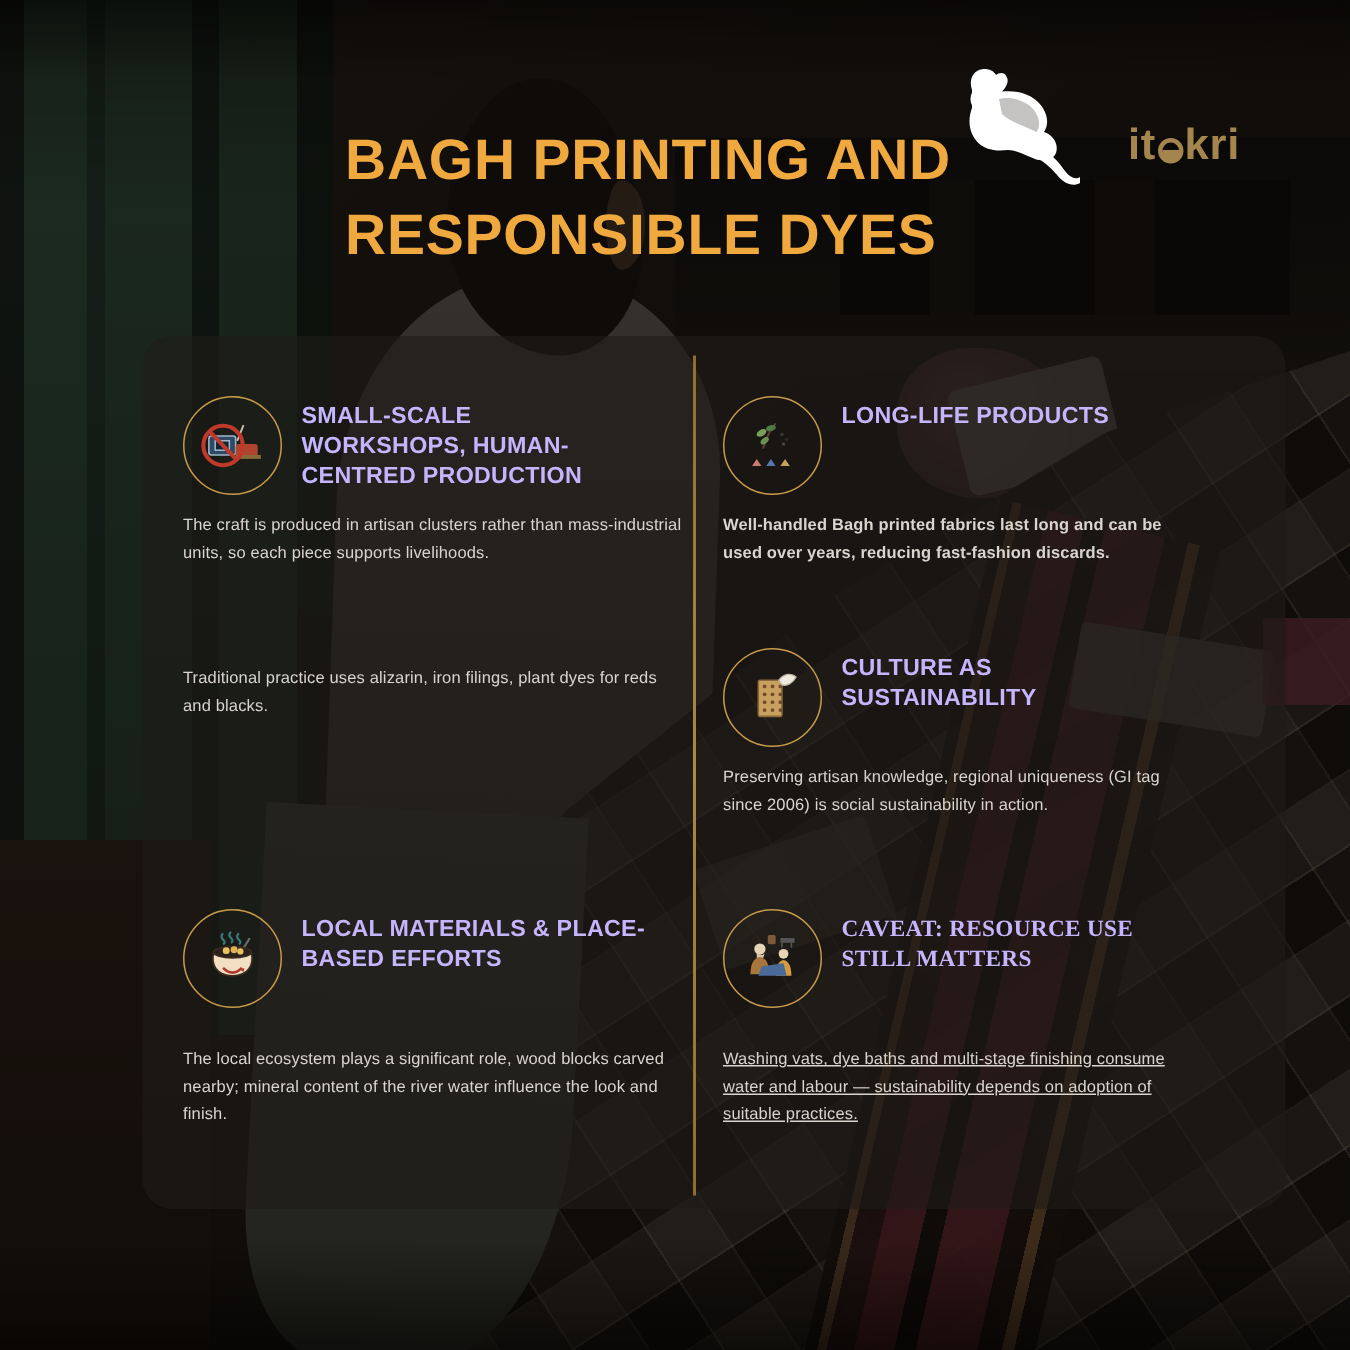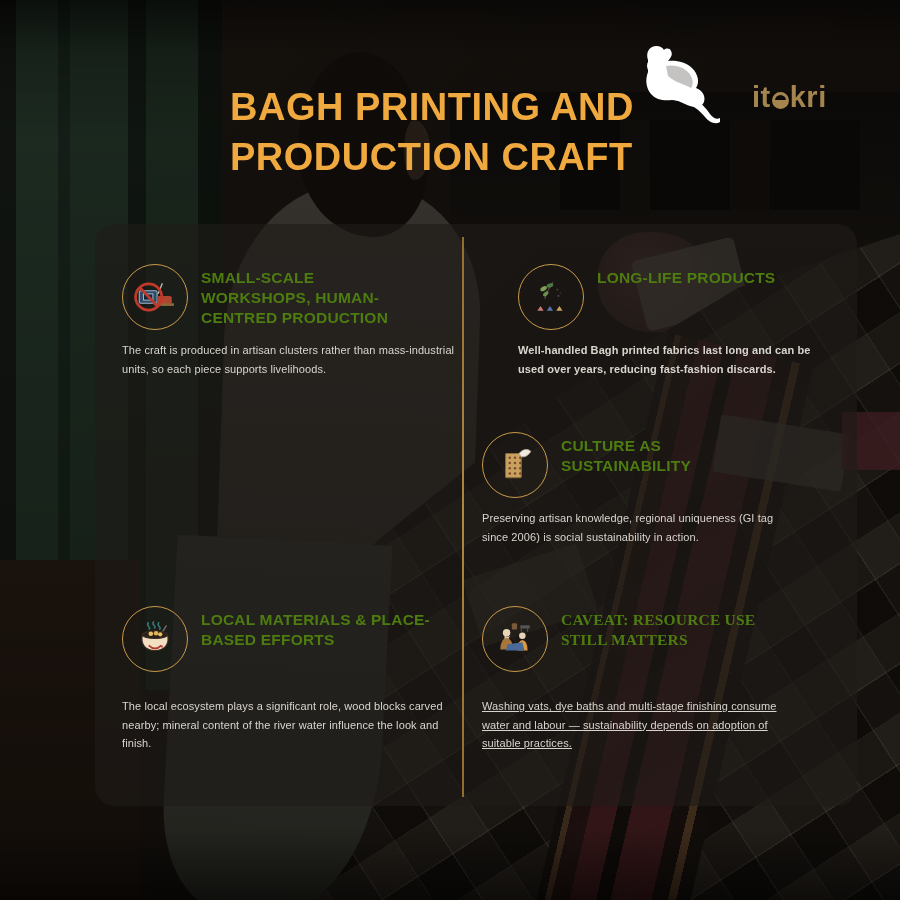--- a/index.html
+++ b/index.html
@@ -58,25 +58,25 @@
   .panel{position:absolute;left:95px;top:224px;width:762px;height:582px;border-radius:20px;
          background:rgba(30,28,25,.62);}
   .divider{position:absolute;left:462px;top:237px;width:2px;height:560px;
            background:linear-gradient(180deg,#a87a33,#c99a4a 50%,#a87a33);opacity:.85;}
 
   .section{position:absolute;}
   .sec-head{display:flex;gap:13px;align-items:flex-start;}
   .icon-circle{flex:0 0 auto;width:66px;height:66px;border:1.5px solid #C99A4A;border-radius:50%;
                display:flex;align-items:center;justify-content:center;box-sizing:border-box;}
   .sec-title{padding-top:4px;font-size:15.5px;font-weight:700;line-height:20px;letter-spacing:.2px;
-             color:#4d7c0f;}
+             color:#c4b5fd;}
   .sec-body{margin-top:11px;font-size:11px;line-height:18.5px;color:#D9D5CE;letter-spacing:.1px;}
   .r3 .sec-body{margin-top:25px;}
   .s0{left:122px;top:264px;width:334px;} .s0 .sec-title{max-width:216px;}
-  .s1{left:482px;top:264px;width:350px;margin-left:36px;} .s1 .sec-body{max-width:318px;font-weight:bold;}
+  .s1{left:482px;top:264px;width:350px;} .s1 .sec-body{max-width:318px;font-weight:bold;}
   .s2{left:122px;top:432px;width:334px;} .s2 .sec-title{max-width:252px;}
   .s3{left:482px;top:432px;width:350px;} .s3 .sec-title{max-width:170px;} .s3 .sec-body{max-width:300px;}
   .s4{left:122px;top:606px;width:334px;} .s4 .sec-title{max-width:238px;}
   .s5{left:482px;top:606px;width:350px;} .s5 .sec-title{max-width:210px;font-family:Liberation Serif, serif;} .s5 .sec-body{max-width:305px;text-decoration:underline;}
 </style>
 </head>
 <body>
 
 <div id="canvas">
 
@@ -99,21 +99,21 @@
     <div class="paper3"></div>
     <div class="pink-box"></div>
     <div class="cloth"></div>
     <div class="overlay"></div>
     <div class="vignette"></div>
   </div>
 
   <div class="fg">
     <div class="title">
       <div>BAGH PRINTING AND</div>
-      <div>PRODUCTION CRAFT</div>
+      <div>RESPONSIBLE DYES</div>
     </div>
 
     <svg class="cat" viewBox="0 0 104 82">
       <path fill="#ffffff" d="M30 16 C28 10 30 5 34 3 C38 1 44 2 46 6 C48 4 52 4 53 7 C55 10 53 14 50 17 C58 16 68 18 74 24 C80 30 82 38 78 44 C84 46 88 52 86 58 C84 63 78 64 72 62 C66 60 60 56 54 56 C46 57 38 56 33 50 C28 44 27 36 30 28 Z"></path>
       <path fill="#ffffff" d="M76 54 C82 58 88 64 92 70 C95 74 99 76 102 74 L102 78 C97 81 91 78 87 73 C82 67 76 62 70 60 Z"></path>
       <circle cx="38" cy="22" r="9" fill="#ffffff"></circle>
       <path fill="#14100d" opacity=".25" d="M48 22 C56 20 66 23 71 29 C75 34 76 40 73 44 C66 40 56 38 50 32 Z"></path>
     </svg>
 
     <div class="brand">
@@ -158,20 +158,21 @@
             <polygon points="16,33 22,33 19,28.5" fill="#5577aa"></polygon>
             <polygon points="25,33 31,33 28,28.5" fill="#c9a15f"></polygon>
           </svg>
         </div>
         <div class="sec-title">LONG-LIFE PRODUCTS</div>
       </div>
       <div class="sec-body">Well-handled Bagh printed fabrics last long and can be used over years, reducing fast-fashion discards.</div>
     </div>
 
     <div class="section s2 r2">
+      <div class="sec-body">Traditional practice uses alizarin, iron filings, plant dyes for reds and blacks.</div>
     </div>
 
     <div class="section s3 r2">
       <div class="sec-head">
         <div class="icon-circle">
           <svg width="42" height="42" viewBox="0 0 40 40">
             <rect x="11" y="9" width="15" height="23" rx="1" fill="#c9a15f" stroke="#8a6a3a" stroke-width="1"></rect>
             <g fill="#7a4a2f">
               <circle cx="15" cy="13" r="1.2"></circle>
                 <circle cx="20" cy="13" r="1.2"></circle>

